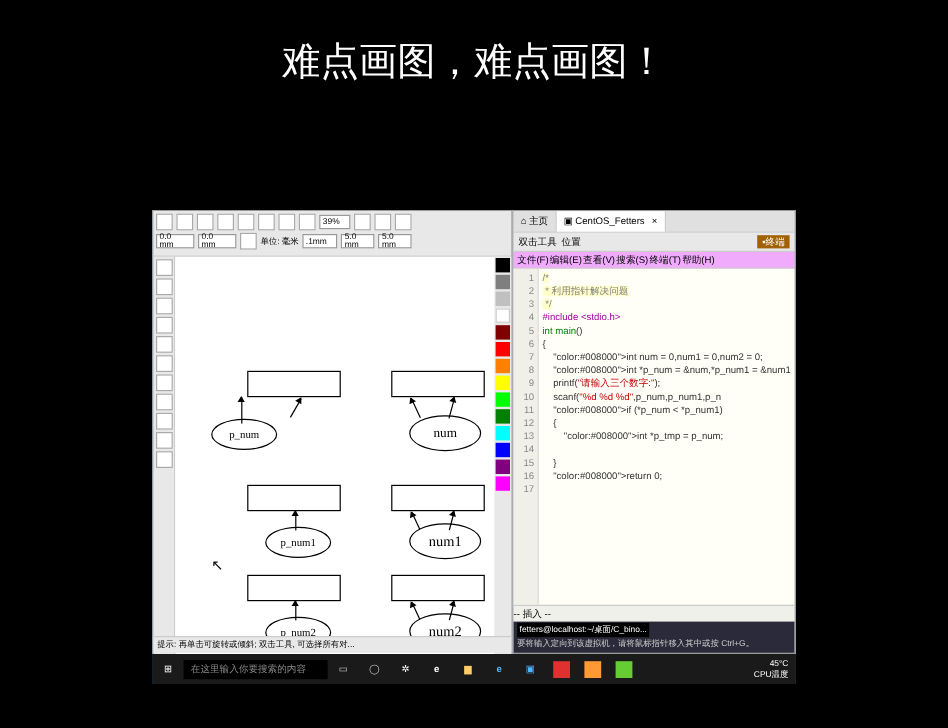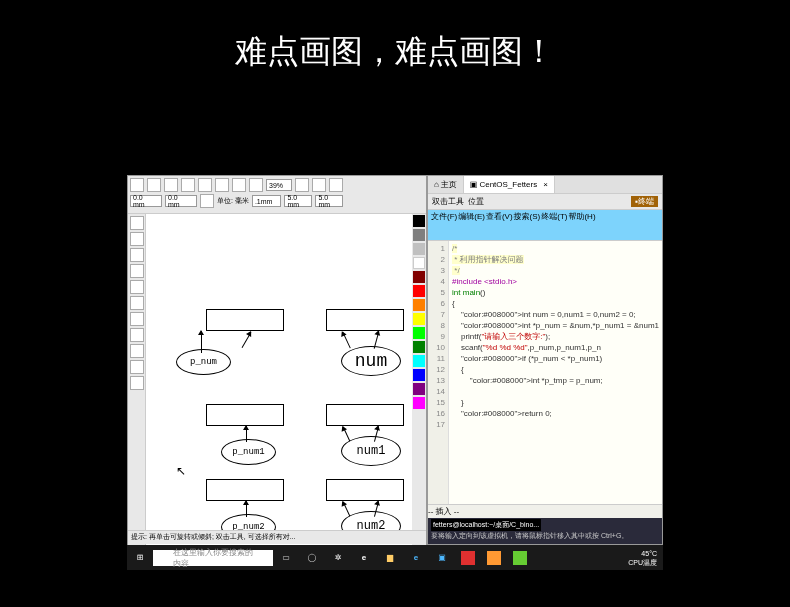--- a/index.html
+++ b/index.html
@@ -9,43 +9,43 @@
 .corel{position:absolute;left:0;top:0;width:300px;height:370px;background:#f5f5f5;border:1px solid #999}
 .ctb{height:38px;background:#e8e8e8;border-bottom:1px solid #ccc;font-size:7px;padding:2px;display:flex;flex-direction:column;gap:2px}
 .ctb-row{display:flex;gap:3px;align-items:center}
 .ctb-btn{width:14px;height:14px;border:1px solid #aaa;background:#fff;display:inline-block}
 .ctb-sel{border:1px solid #999;background:#fff;padding:0 8px 0 2px;height:12px;font-size:7px;display:inline-flex;align-items:center}
 .corel-body{display:flex;height:332px}
 .ctools{width:18px;background:#e8e8e8;border-right:1px solid #ccc;padding:2px;display:flex;flex-direction:column;gap:2px}
 .ctool{width:14px;height:14px;border:1px solid #aaa;background:#fff}
 .canvas{flex:1;background:#fff;position:relative}
 .rect{position:absolute;border:1.5px solid #000;background:#fff;width:78px;height:22px}
-.ell{position:absolute;border:1.5px solid #000;background:#fff;border-radius:50%;width:55px;height:26px;font-size:9px;display:flex;align-items:center;justify-content:center;font-family:Liberation Mono, monospace}
+.ell{position:absolute;border:1.5px solid #000;background:#fff;border-radius:50%;width:55px;height:26px;font-size:9px;display:flex;align-items:center;justify-content:center;font-family:Liberation Serif, serif}
 .arr{position:absolute;width:1px;background:#000}
 .arr::after{content:"";position:absolute;top:-4px;left:-3px;border:3px solid transparent;border-bottom:5px solid #000}
 .cursor{position:absolute;left:30px;top:250px;font-size:12px}
 .palette{position:absolute;right:0;top:38px;width:14px;height:332px;background:#e8e8e8;display:flex;flex-direction:column}
 .sw{width:12px;height:12px;margin:1px}
 .cstatus{position:absolute;bottom:0;left:0;right:0;height:14px;background:#e8e8e8;border-top:1px solid #ccc;font-size:7px;padding:1px 3px;white-space:nowrap;overflow:hidden}
 .vm{position:absolute;right:0;top:0;width:236px;height:370px;background:#eee;border:1px solid #999;display:flex;flex-direction:column}
 .vtabs{height:18px;background:#e0e0e0;display:flex;font-size:8px;border-bottom:1px solid #ccc}
 .vtab{padding:2px 6px;border-right:1px solid #ccc;display:flex;align-items:center;gap:2px}
 .vtab.act{background:#fff}
 .vmenu{height:16px;background:#e8e8e8;font-size:8px;padding:2px 4px;display:flex;gap:4px;border-bottom:1px solid #ccc;align-items:center}
 .vterm-title{height:14px;background:#d8d8d0;font-size:8px;text-align:right;padding:1px 4px;border-bottom:1px solid #aaa}
-.vfmenu{height:31px;background:#7dd3fc;font-size:8px;padding:1px 3px;display:flex;gap:1px;border-bottom:1px solid #ccc}
+.vfmenu{height:14px;background:#f0abfc;font-size:8px;padding:1px 3px;display:flex;gap:1px;border-bottom:1px solid #ccc}
 .code{flex:1;background:#fffff8;font-family:monospace;font-size:8px;display:flex;overflow:hidden}
 .gutter{width:22px;background:#f0f0e8;color:#888;text-align:right;padding:2px 3px;line-height:11px;border-right:1px solid #ddd}
 .src{padding:2px 3px;line-height:11px;white-space:pre;color:#333}
 .vstat{height:14px;background:#f0f0ea;font-size:8px;padding:1px 0;border-top:1px solid #ccc}
 .vbot{height:26px;background:#2a2a3a;font-size:7px;color:#ccc;padding:1px 3px}
 .vbot-t{background:#000;color:#fff;padding:1px 2px;display:inline-block;font-size:7px}
 .taskbar{position:absolute;bottom:0;left:0;right:0;height:25px;background:#1a1a1a;display:flex;align-items:center;font-size:8px;color:#ccc}
 .tb-item{height:25px;display:flex;align-items:center;justify-content:center;padding:0 6px}
-.search{background:#ffffff;color:#888;width:120px;padding:0 20px;height:16px;display:flex;align-items:center;font-size:8px}
+.search{background:#000000;color:#888;width:120px;padding:0 6px;height:16px;display:flex;align-items:center;font-size:8px}
 .tb-icon{width:14px;height:14px;display:flex;align-items:center;justify-content:center}
 .tray{margin-left:auto;display:flex;align-items:center;gap:4px;padding:0 6px;font-size:7px;color:#fff}
 </style>
 </head>
 <body>
 
 <div class="title">难点画图，难点画图！</div>
 
 <div class="desktop">
 
@@ -87,21 +87,21 @@
         <span class="ctool"></span>
         <span class="ctool"></span>
         <span class="ctool"></span>
         <span class="ctool"></span>
       </div>
       <div class="canvas">
 
         <div class="rect" style="left:60px;top:95px"></div>
         <div class="ell" style="left:30px;top:135px">p_num</div>
         <div class="rect" style="left:180px;top:95px"></div>
-        <div class="ell" style="left:195px;top:132px;width:60px;height:30px;font-size:18px">num</div>
+        <div class="ell" style="left:195px;top:132px;width:60px;height:30px;font-size:11px">num</div>
 
         <div class="rect" style="left:60px;top:190px"></div>
         <div class="ell" style="left:75px;top:225px">p_num1</div>
         <div class="rect" style="left:180px;top:190px"></div>
         <div class="ell" style="left:195px;top:222px;width:60px;height:30px;font-size:12px">num1</div>
 
         <div class="rect" style="left:60px;top:265px"></div>
         <div class="ell" style="left:75px;top:300px">p_num2</div>
         <div class="rect" style="left:180px;top:265px"></div>
         <div class="ell" style="left:195px;top:297px;width:60px;height:30px;font-size:12px">num2</div>

